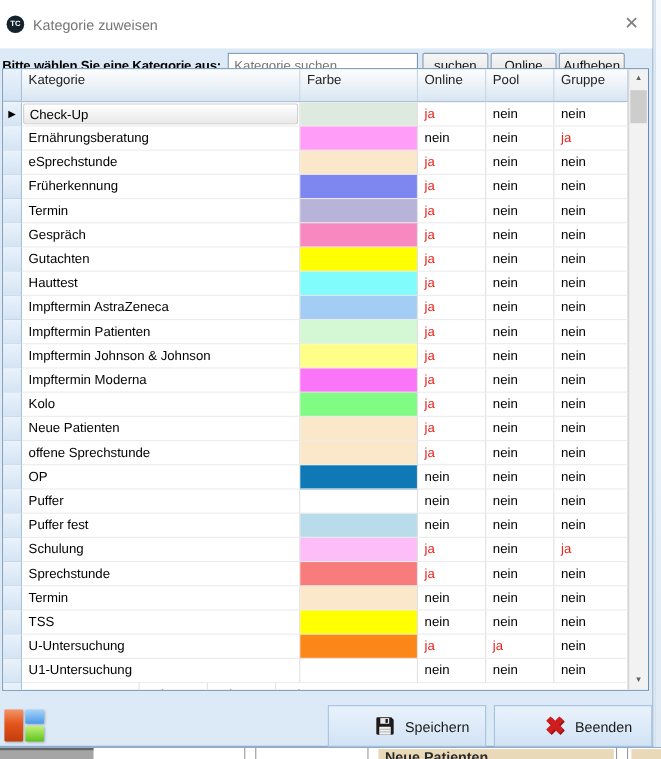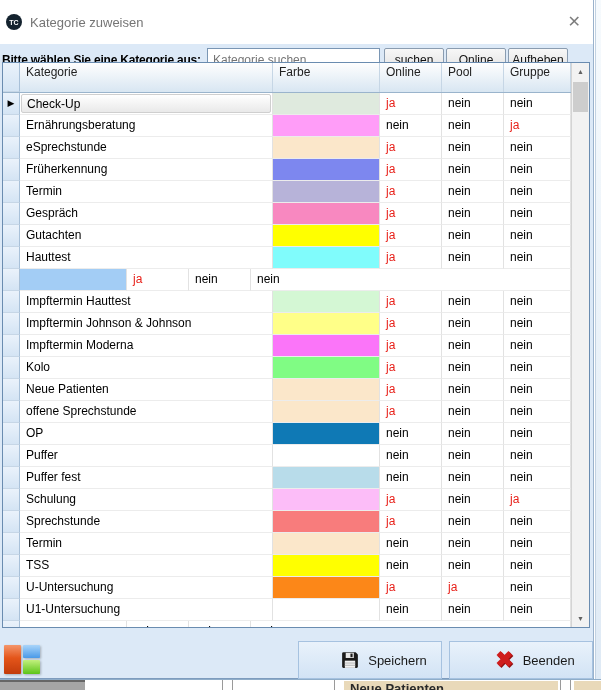--- a/index.html
+++ b/index.html
@@ -202,29 +202,32 @@
               <div class="td c-kat kat-cell">
                 <span class="kat-text">Hauttest</span>
               </div>
               <div class="td c-far color-cell" style="background: rgb(128, 252, 252);"></div>
               <div class="td c-onl ja">ja</div>
               <div class="td c-pool">nein</div>
               <div class="td c-grp">nein</div>
             </div>
             <div class="trow">
               <div class="td c-sel sel-cell"></div>
+              <div class="td c-kat kat-cell">
+                <span class="kat-text">Impftermin AstraZeneca</span>
+              </div>
               <div class="td c-far color-cell" style="background: rgb(163, 205, 245);"></div>
               <div class="td c-onl ja">ja</div>
               <div class="td c-pool">nein</div>
               <div class="td c-grp">nein</div>
             </div>
             <div class="trow">
               <div class="td c-sel sel-cell"></div>
               <div class="td c-kat kat-cell">
-                <span class="kat-text">Impftermin Hauttest</span>
+                <span class="kat-text">Impftermin Patienten</span>
               </div>
               <div class="td c-far color-cell" style="background: rgb(212, 247, 212);"></div>
               <div class="td c-onl ja">ja</div>
               <div class="td c-pool">nein</div>
               <div class="td c-grp">nein</div>
             </div>
             <div class="trow">
               <div class="td c-sel sel-cell"></div>
               <div class="td c-kat kat-cell">
                 <span class="kat-text">Impftermin Johnson &amp; Johnson</span>

